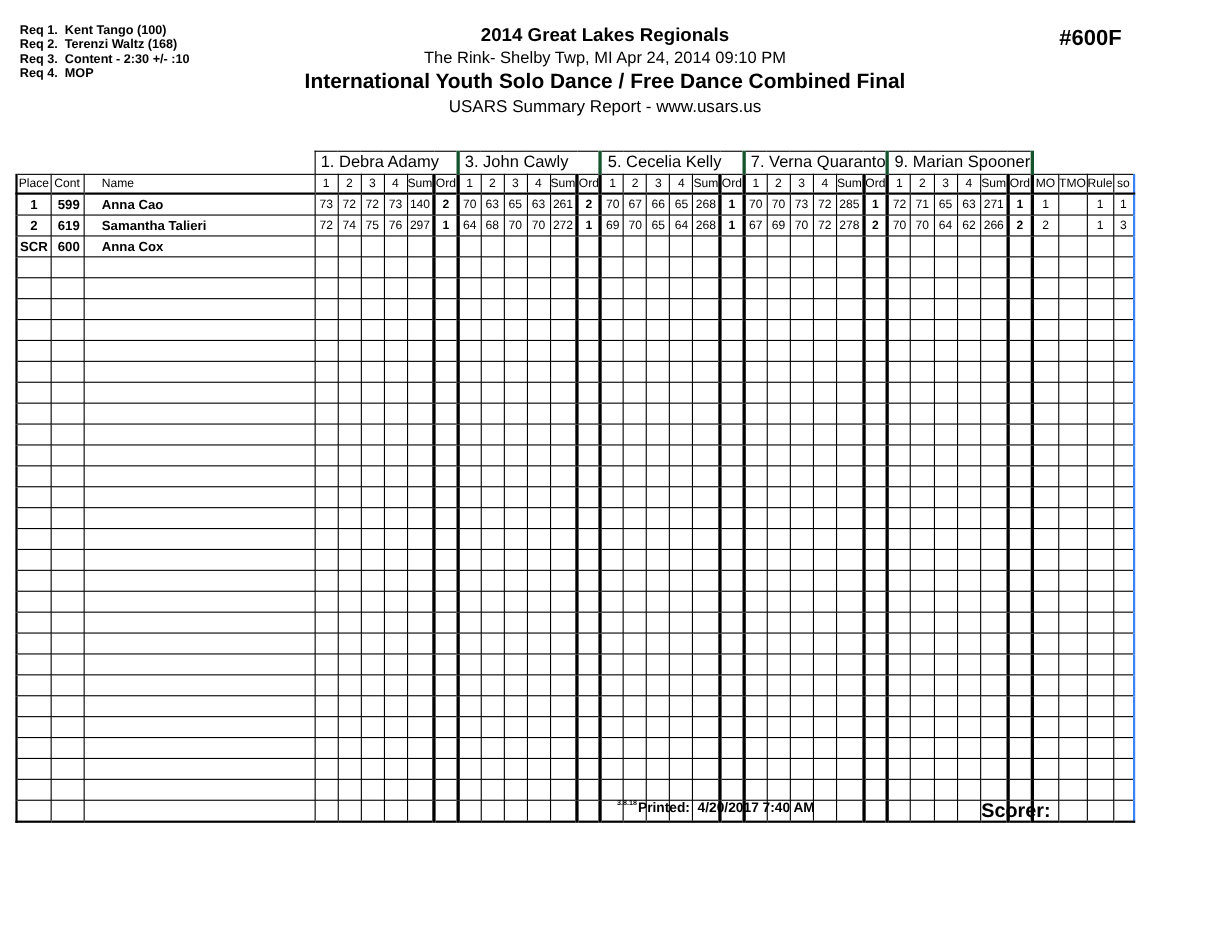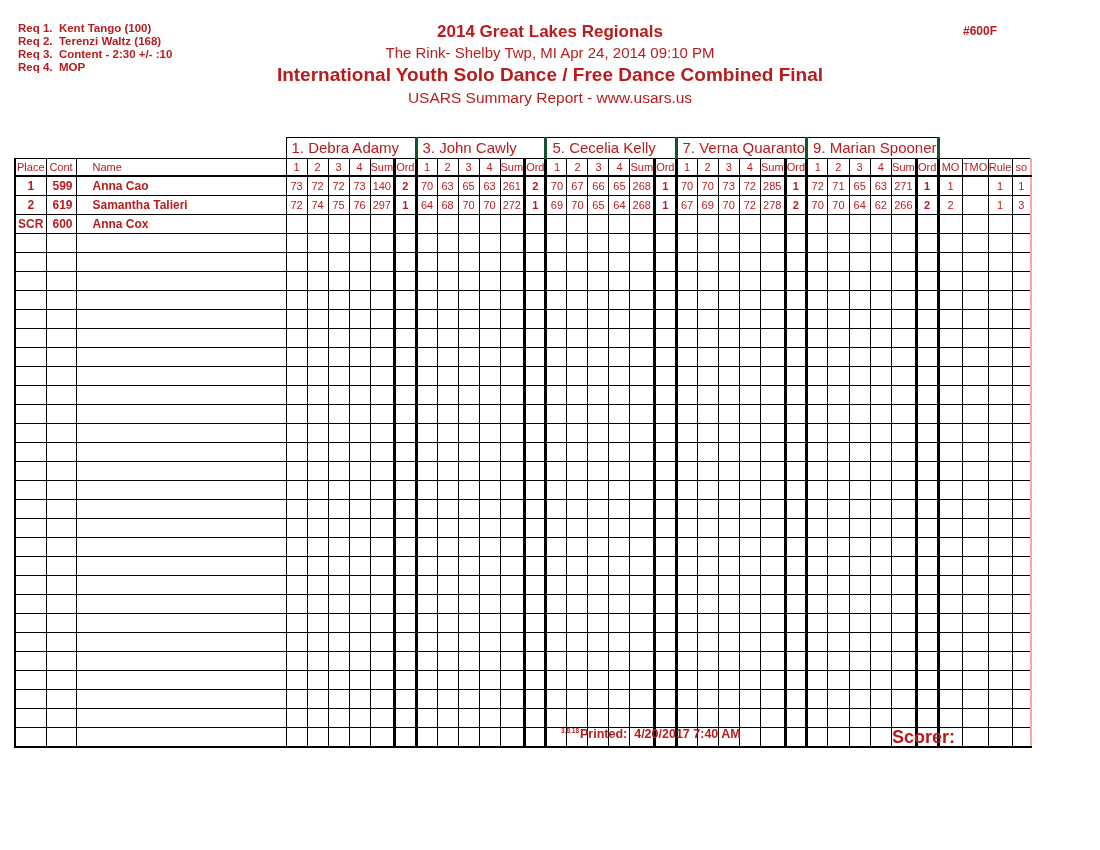--- a/index.html
+++ b/index.html
@@ -1,40 +1,40 @@
 <!DOCTYPE html>
 <html><head>
 <meta charset="utf-8">
 <style>
   html,body { margin:0; padding:0; background:#fff; }
   .page {
     position:relative; width:1100px; height:850px; background:#ffffff;
-    font-family:"Liberation Sans", sans-serif; color:#b91c1c; overflow:hidden;
+    font-family:"Liberation Sans", sans-serif; color:#000000; overflow:hidden;
   }
   
   .req-block { position:absolute; left:18px; top:22px; font-size:11.5px; font-weight:bold; line-height:13px; white-space:pre; }
   .titles { position:absolute; left:0; top:20px; width:1100px; text-align:center; }
   .t1 { font-size:17px; font-weight:bold; line-height:23px; }
   .t2 { font-size:15px; line-height:20px; }
   .t3 { font-size:19px; font-weight:bold; line-height:24px; }
   .t4 { font-size:15.5px; line-height:21px; }
-  .evtnum { position:absolute; left:963px; top:24px; font-size:12px; font-weight:bold; }
+  .evtnum { position:absolute; left:963px; top:24px; font-size:20px; font-weight:bold; }
 
   
   table.score { position:absolute; left:14px; top:137px; border-collapse:collapse; table-layout:fixed; }
   td { border:1px solid #000; padding:0; font-size:11px; text-align:center; vertical-align:middle;
        overflow:hidden; white-space:nowrap; height:18px; line-height:18px; }
   tr.rowA td { height:20px; line-height:20px; }
   tr.rowB td { height:16px; line-height:16px; border-bottom:2px solid #000; }
   td.nob { border:none; }
   td.judgename { text-align:left; padding-left:5px; border-right:3px solid #14532d; font-size:15px; }
   td.ordcell { border-left:3px solid #000; border-right:3px solid #000; }
   td.ordval { font-weight:bold; }
   td.c-place { border-left:2px solid #000; }
-  td.c-so { border-right:2px solid #fca5a5;margin-top:19px; }
+  td.c-so { border-right:2px solid #3b82f6;margin-top:19px; }
   tr.lastrow td { border-bottom:2px solid #000; }
   td.h-name, td.namecell { text-align:left; padding-left:16px; }
   td.placeval, td.contval, td.namecell { font-weight:bold; font-size:12px; }
   td.contval { text-align:right; padding-right:3px; }
 
   
   .footer { position:absolute; left:0; top:727px; width:1100px; height:16px; }
   .version { position:absolute; left:561px; top:0px; font-size:6.5px; font-weight:bold; }
   .printed { position:absolute; left:580px; top:0px; font-size:12.5px; font-weight:bold; }
   .scorer  { position:absolute; left:848px; top:0px; font-size:18px; font-weight:bold;margin-left:44px; }

